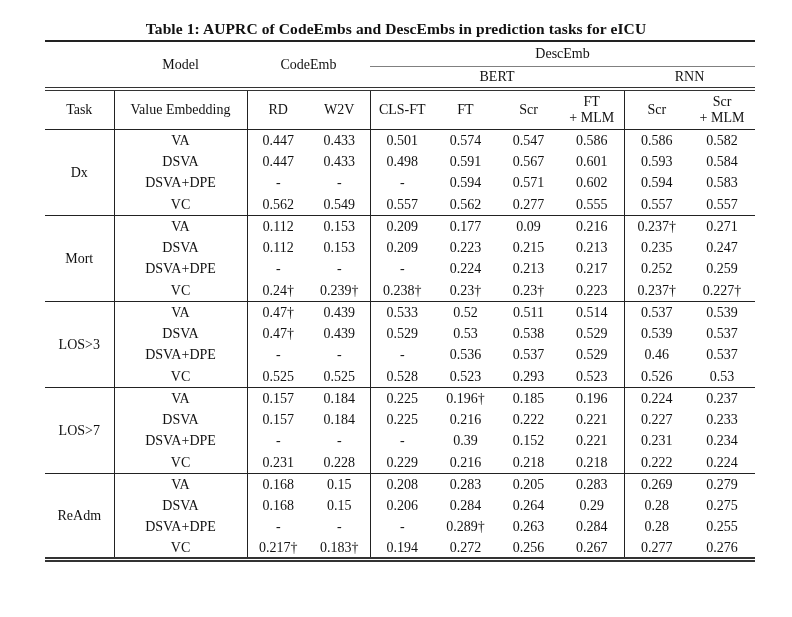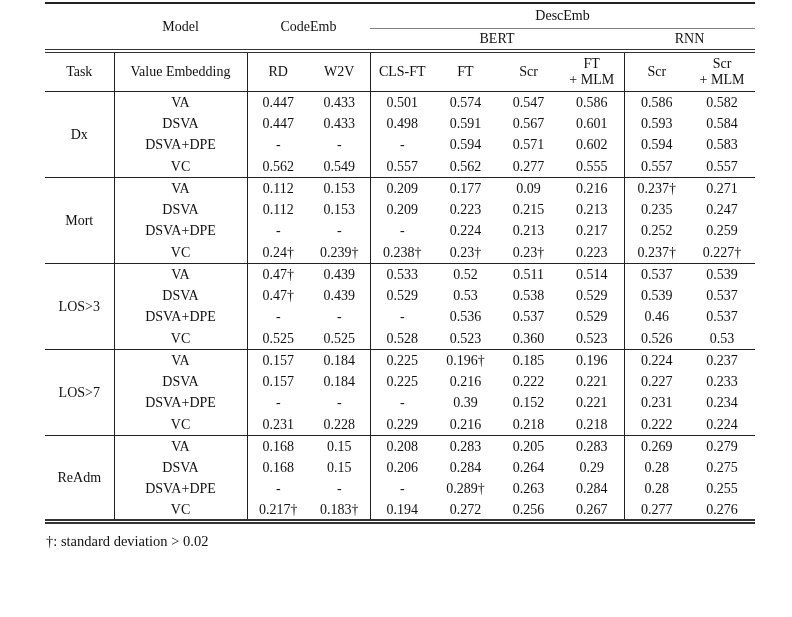--- a/index.html
+++ b/index.html
@@ -17,20 +17,21 @@
   tbody tr{height:21.5px;}
   .task{font-weight:normal;}
   .bl{border-left:1px solid #222;}
   .l{display:block;line-height:16px;}
   .foot{margin:9px 0 0 46px;font-size:14.5px;}
 </style>
 </head>
 <body>
 
 <div class="page">
+  <div class="title">Table 1: AUPRC of CodeEmbs and DescEmbs in prediction tasks for eICU</div>
 
   <table>
     <colgroup>
       <col style="width:69px">
         <col style="width:133px">
       <col style="width:62px">
         <col style="width:61px">
       <col style="width:64px">
         <col style="width:63px">
         <col style="width:63px">
@@ -199,21 +200,21 @@
         <td>0.529</td>
         <td class="bl">0.46</td>
         <td>0.537</td>
       </tr>
       <tr>
         <td class="bl">VC</td>
         <td class="bl">0.525</td>
         <td>0.525</td>
         <td class="bl">0.528</td>
         <td>0.523</td>
-        <td>0.360</td>
+        <td>0.293</td>
         <td>0.523</td>
         <td class="bl">0.526</td>
         <td>0.53</td>
       </tr>
     </tbody>
 
     <tbody>
       <tr>
         <th class="task" rowspan="4">LOS&gt;7</th>
         <td class="bl">VA</td>
@@ -303,14 +304,13 @@
         <td class="bl">0.194</td>
         <td>0.272</td>
         <td>0.256</td>
         <td>0.267</td>
         <td class="bl">0.277</td>
         <td>0.276</td>
       </tr>
     </tbody>
   </table>
 
-  <div class="foot">†: standard deviation &gt; 0.02</div>
 </div>
 
 </body></html>

